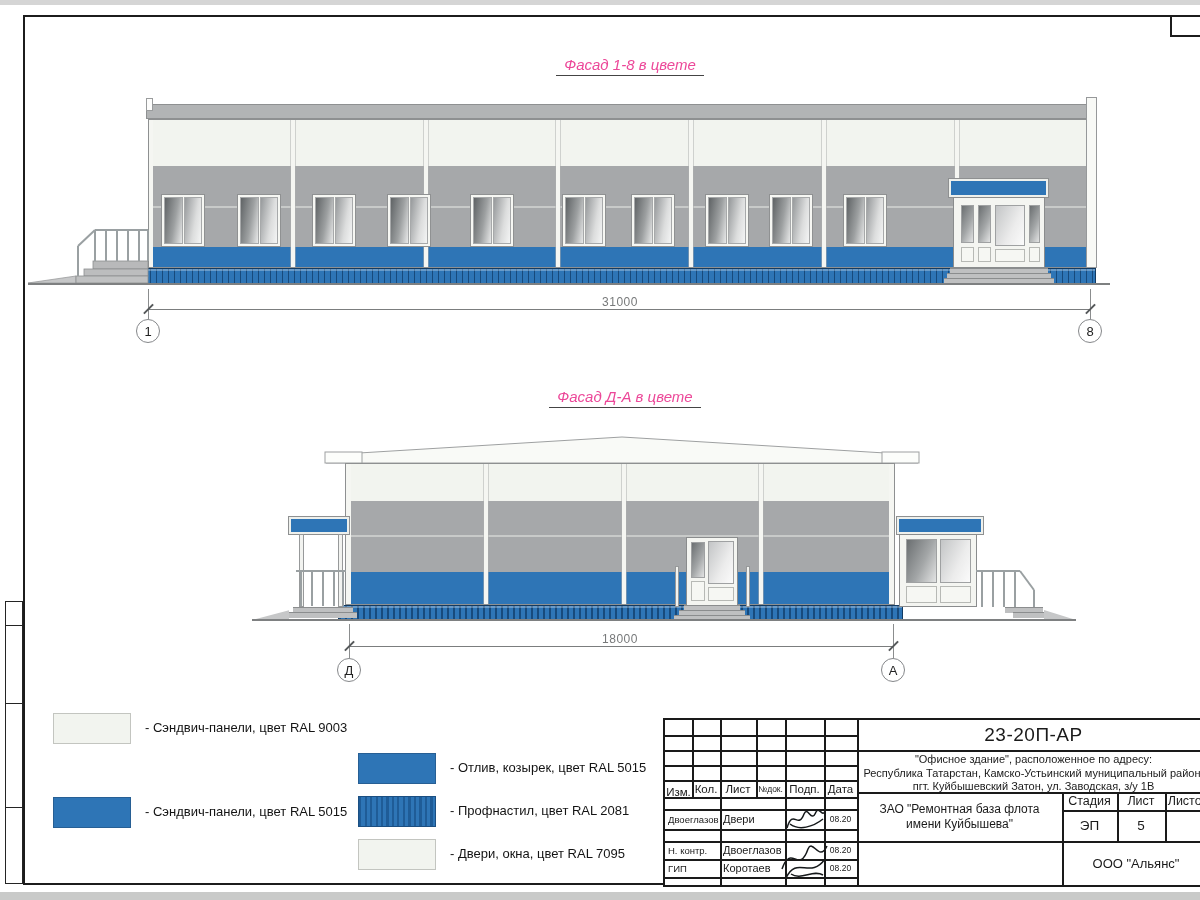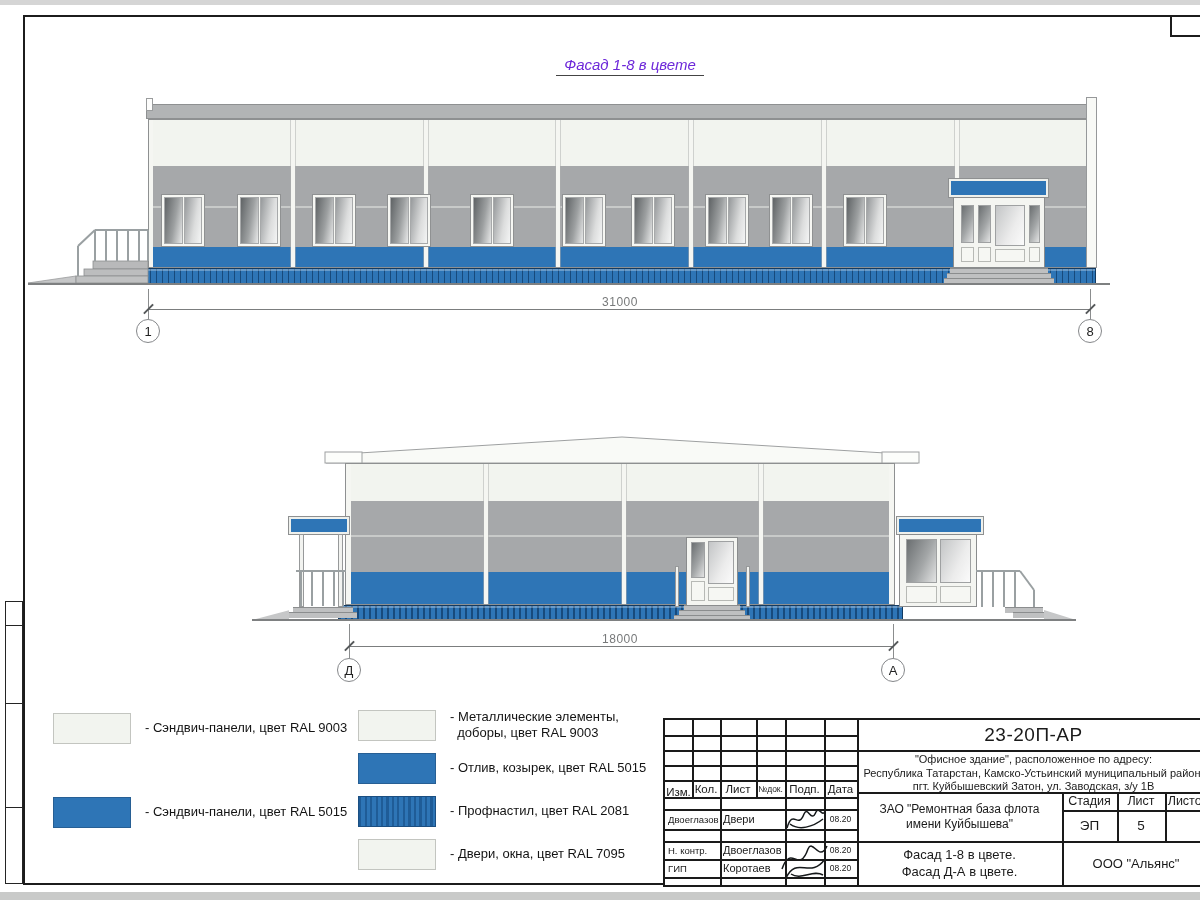--- a/index.html
+++ b/index.html
@@ -2,21 +2,21 @@
 <html style="--ral9003: #f2f4ef; --ral9006: #a6a8aa; --ral5015: #2e75b6; --ral5015_dark: #1f5c97;"><head>
 <meta charset="utf-8">
 <style>
   html,body{margin:0;padding:0;background:#fff;}
   .sheet{position:relative;width:1200px;height:900px;background:#ffffff;overflow:hidden;
          font-family:"Liberation Sans","DejaVu Sans",sans-serif;color:#1a1a1a;}
   .abs{position:absolute;}
   .frame{position:absolute;left:23px;top:15px;right:-6px;bottom:15px;border:2px solid #1c1c1c;}
   .edge{position:absolute;left:0;width:100%;}
   .mbox{position:absolute;left:5px;width:18px;border:1.5px solid #242424;background:#fff;box-sizing:border-box;}
-  .ftitle{position:absolute;font-style:italic;font-size:15px;text-align:center;color:#6d28d9;}
+  .ftitle{position:absolute;font-style:italic;font-size:15px;text-align:center;color:#ec4899;}
   .ftitle span{border-bottom:1px solid #444;padding:0 8px 2px;}
   .b-gray{background:var(--ral9006,#a6a8aa);}
   .b-blue{background:var(--ral5015,#2e75b6);}
   .band{position:absolute;left:0;width:100%;}
   .wall{position:absolute;border:1px solid #8e9091;background:var(--ral9003,#f2f4ef);box-sizing:border-box;overflow:hidden;}
   .mullion{position:absolute;top:0;height:100%;width:4px;background:#f5f6f2;box-shadow:0 0 0 .5px #abadae;}
   .trim{position:absolute;top:0;height:100%;background:#f5f6f2;}
   .win{position:absolute;background:#f6f7f3;border:1px solid #8f9192;padding:3px;box-sizing:border-box;display:flex;}
   .win .pl{flex:1.05;background:linear-gradient(100deg,#5f6365 0%,#9da0a1 55%,#e8e9e9 100%);outline:1px solid #a7a9aa;}
   .win .pr{flex:1;margin-left:3px;background:linear-gradient(100deg,#96999b 0%,#dcdddd 60%,#f4f5f5 100%);outline:1px solid #a7a9aa;}
@@ -159,20 +159,21 @@
 
   <div class="extline" style="left:148px;top:289px;height:30px;"></div>
   <div class="extline" style="left:1090px;top:289px;height:30px;"></div>
   <div class="dimline" style="left:148px;top:309px;width:943px;"></div>
   <div class="tick" style="left:142px;top:308px;"></div>
   <div class="tick" style="left:1084px;top:308px;"></div>
   <div class="dimtext" style="left:560px;top:295px;width:120px;">31000</div>
   <div class="axcircle" style="left:136px;top:319px;">1</div>
   <div class="axcircle" style="left:1078px;top:319px;">8</div>
 
+  <div class="ftitle" style="left:470px;top:388px;width:310px;"><span>Фасад Д-А в цвете</span></div>
 
   <svg class="svgpiece" style="left:315px;top:430px;" width="650" height="36">
     <polygon points="11,25 307,7 603,25 603,33 11,33" fill="#f9faf7" stroke="#9ea0a1" stroke-width="1"></polygon>
     <rect x="10" y="22" width="37" height="11" fill="#fcfdfb" stroke="#9ea0a1" stroke-width="1"></rect>
     <rect x="567" y="22" width="37" height="11" fill="#fcfdfb" stroke="#9ea0a1" stroke-width="1"></rect>
   </svg>
 
   <div id="f2-wall" class="wall" style="left:345px;top:463px;width:550px;height:142px;">
     <div class="band b-gray" style="top:37px;height:71px;"></div>
     <div class="band" style="top:71px;height:2px;background:#c8cac9;"></div>
@@ -250,25 +251,20 @@
       <div class="lg-row" style="top: 0px; left: 0px;">
         <div class="lg-sw" style="background: rgb(242, 244, 239); border: 1px solid rgb(195, 197, 192);"></div>
         <div class="lg-label" style="">- Сэндвич-панели, цвет RAL 9003</div>
       </div>
       <div class="lg-row" style="top: 84px; left: 0px;">
         <div class="lg-sw" style="background: rgb(46, 117, 182); border: 1px solid rgb(39, 95, 148);"></div>
         <div class="lg-label" style="">- Сэндвич-панели, цвет RAL 5015</div>
       </div>
     </div>
   <div id="legend-right" class="abs" style="left:358px;top:709px;width:305px;height:165px;">
-      <div class="lg-row" style="top: 0px; left: 0px;">
-        <div class="lg-sw" style="background: rgb(242, 244, 239); border: 1px solid rgb(195, 197, 192);"></div>
-        <div class="lg-label" style="">- Металлические элементы,
-&nbsp;&nbsp;доборы, цвет RAL 9003</div>
-      </div>
       <div class="lg-row" style="top: 43px; left: 0px;">
         <div class="lg-sw" style="background: rgb(46, 117, 182); border: 1px solid rgb(39, 95, 148);"></div>
         <div class="lg-label" style="">- Отлив, козырек, цвет RAL 5015</div>
       </div>
       <div class="lg-row" style="top: 86px; left: 0px;">
         <div class="lg-sw" style="background: repeating-linear-gradient(90deg, rgb(31, 92, 151) 0px, rgb(31, 92, 151) 2px, rgb(46, 117, 182) 2px, rgb(46, 117, 182) 5.5px); border: 1px solid rgb(27, 79, 130);"></div>
         <div class="lg-label" style="">- Профнастил, цвет RAL 2081</div>
       </div>
       <div class="lg-row" style="top: 129px; left: 0px;">
         <div class="lg-sw" style="background: rgb(242, 244, 239); border: 1px solid rgb(195, 197, 192);"></div>
@@ -285,24 +281,20 @@
     </div>
     <div class="abs" style="left:192px;top:72px;width:205px;height:49px;display:flex;flex-direction:column;align-items:center;justify-content:center;font-size:12px;line-height:15px;text-align:center;">
       <div>ЗАО "Ремонтная база флота</div>
       <div>имени Куйбышева"</div>
     </div>
     <div class="cell" style="left:397px;top:72px;width:55px;height:18px;font-size:12.5px;">Стадия</div>
     <div class="cell" style="left:452px;top:72px;width:48px;height:18px;font-size:12.5px;">Лист</div>
     <div class="cell" style="left:500px;top:72px;width:46px;height:18px;font-size:12.5px;">Листов</div>
     <div class="cell" style="left:397px;top:90px;width:55px;height:31px;font-size:13.5px;">ЭП</div>
     <div class="cell" style="left:452px;top:90px;width:48px;height:31px;font-size:13.5px;">5</div>
-    <div class="abs" style="left:192px;top:121px;width:205px;height:44px;display:flex;flex-direction:column;align-items:center;justify-content:center;font-size:13px;line-height:17px;text-align:center;">
-      <div>Фасад 1-8 в цвете.</div>
-      <div>Фасад Д-А в цвете.</div>
-    </div>
     <div class="cell" style="left:397px;top:121px;width:148px;height:44px;font-size:13px;">ООО "Альянс"</div>
     <svg class="svgpiece" style="left:118px;top:84px;" width="44" height="30">
       <path d="M4,24 C10,4 15,26 21,10 C25,1 28,20 33,8 C36,2 40,14 42,7 M7,20 C16,27 30,23 40,15" stroke="#15181a" stroke-width="1.5" fill="none"></path>
     </svg>
     <svg class="svgpiece" style="left:112px;top:117px;" width="54" height="45">
       <path d="M5,32 C14,6 22,38 31,12 C36,1 42,26 50,9 M9,41 C20,18 33,43 48,22 M14,37 C24,44 36,32 46,38" stroke="#15181a" stroke-width="1.5" fill="none"></path>
     </svg>
   <div class="tb-line" style="left: 27px; top: 0px; width: 1.5px; height: 77px;"></div>
       <div class="tb-line" style="left: 55px; top: 0px; width: 1.5px; height: 165px;"></div>
       <div class="tb-line" style="left: 91px; top: 0px; width: 1.5px; height: 77px;"></div>

